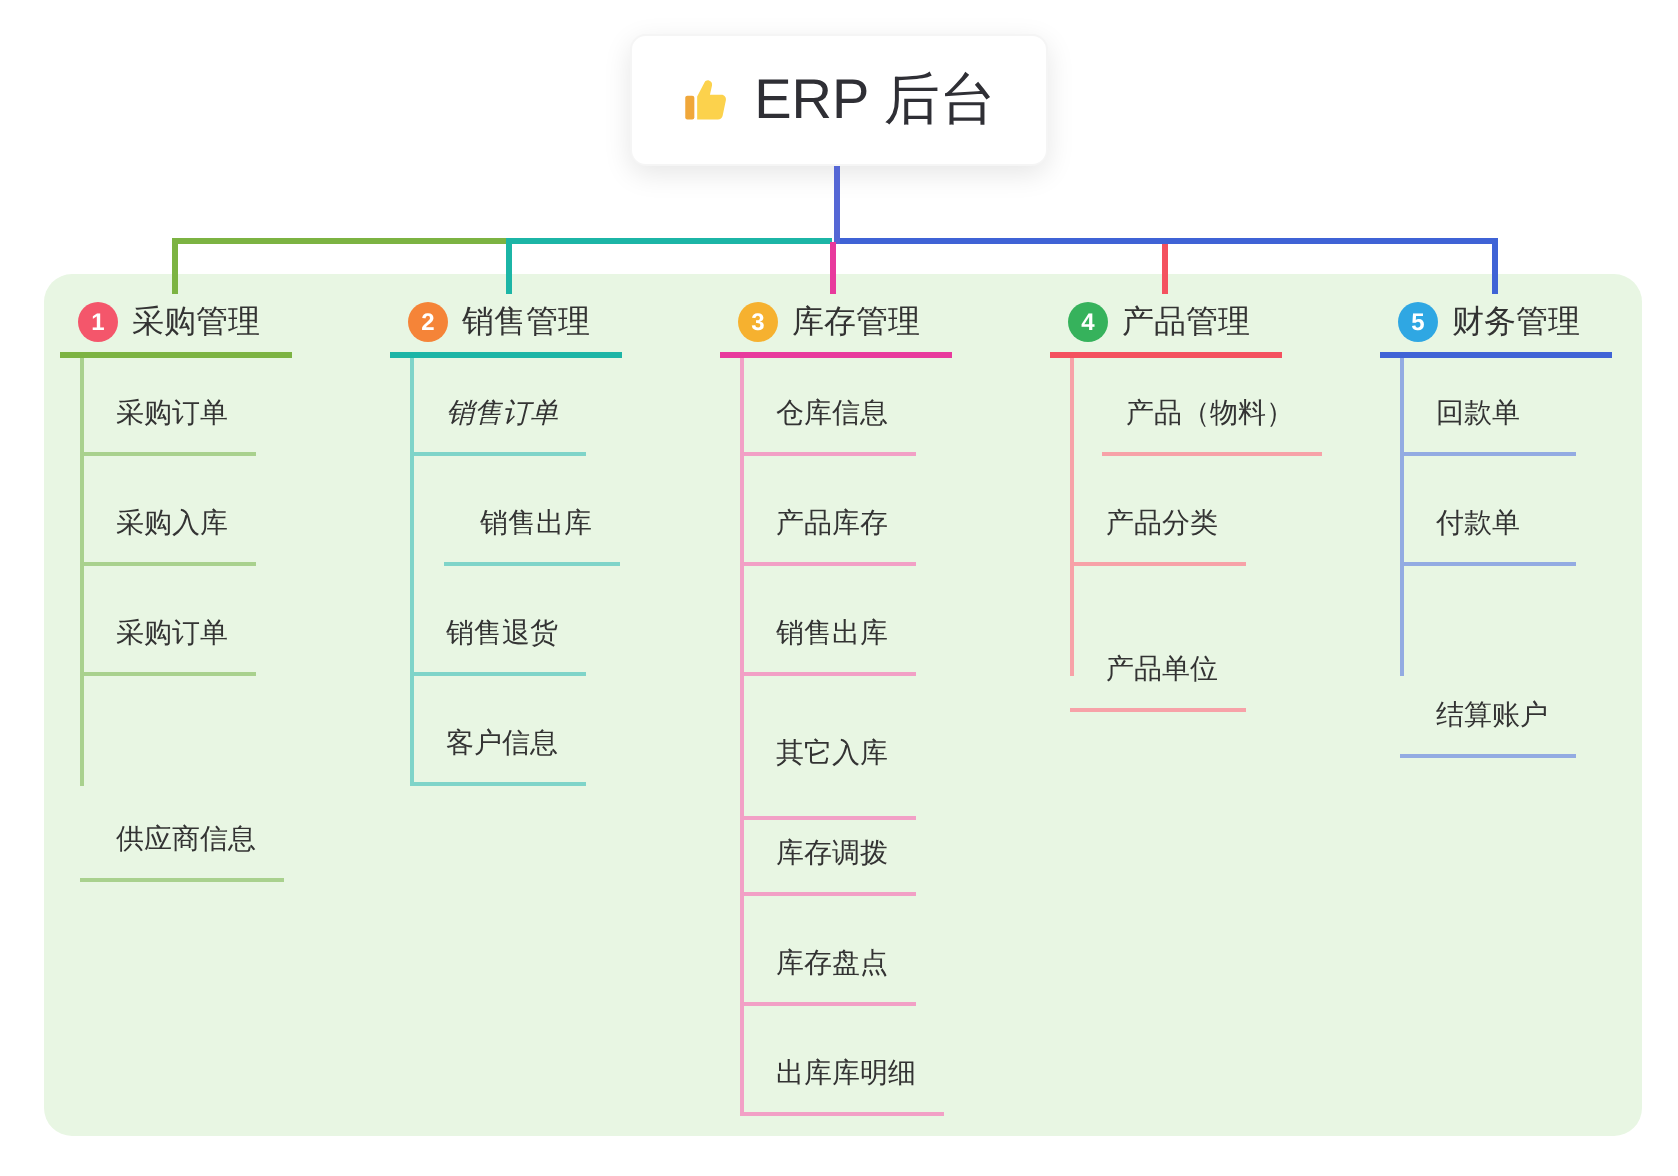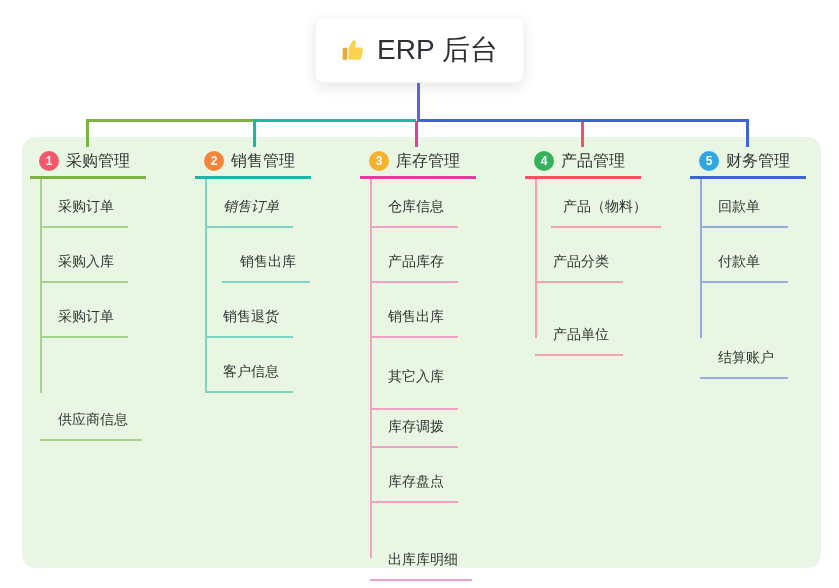--- a/index.html
+++ b/index.html
@@ -137,21 +137,21 @@
   </div>
 <div class="child" style="left: 370px; top: 355px; border-bottom-color: rgb(242, 160, 198); align-items: center;">
     <span>其它入库</span>
   </div>
 <div class="child" style="left: 370px; top: 393px; border-bottom-color: rgb(242, 160, 198); text-align: center;">
     <span>库存调拨</span>
   </div>
 <div class="child" style="left: 370px; top: 448px; border-bottom-color: rgb(242, 160, 198);">
     <span>库存盘点</span>
   </div>
-<div class="child" style="left: 370px; top: 503px; border-bottom-color: rgb(242, 160, 198); margin-top: 23px;">
+<div class="child" style="left: 370px; top: 503px; border-bottom-color: rgb(242, 160, 198);">
     <span>出库库明细</span>
   </div>
 
 <div class="branch-header" style="left:525px;">
   <span class="badge" style="background: rgb(54, 178, 92);">4</span>
   <span>产品管理</span>
 </div>
 <div class="h-underline" style="left: 525px; background: rgb(244, 81, 95);"></div>
 <div class="vline" style="left: 535px; height: 159px; background: rgb(247, 162, 168);"></div>
 <div class="child" style="left: 551px; top: 173px; border-bottom-color: rgb(247, 162, 168); padding-left: 12px;">

